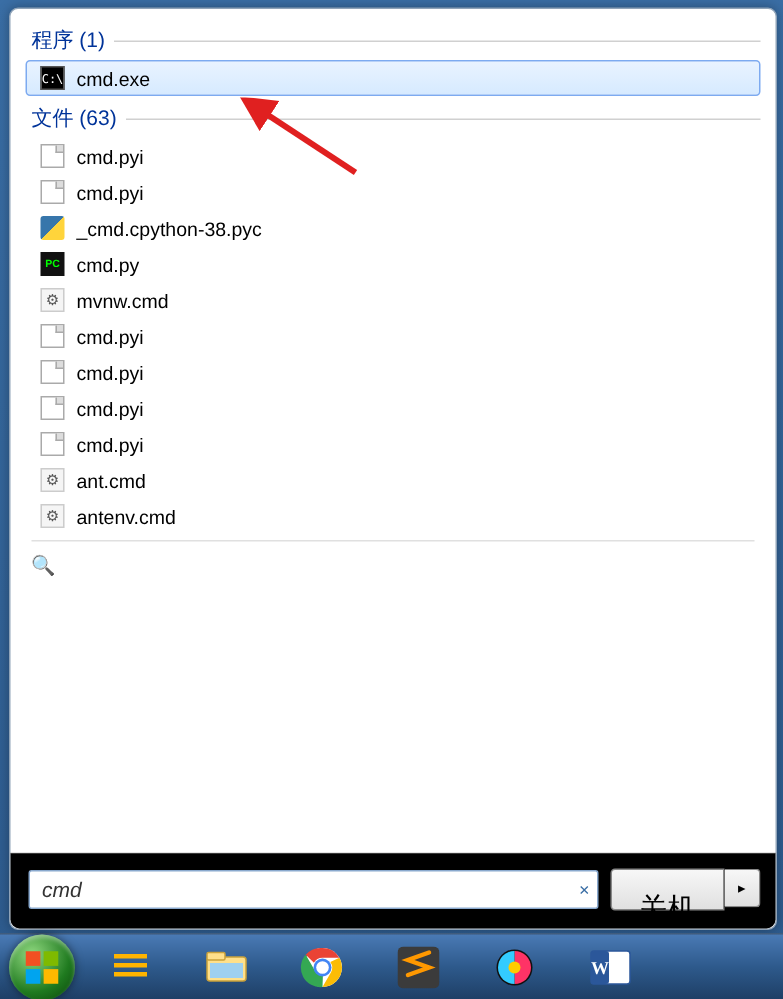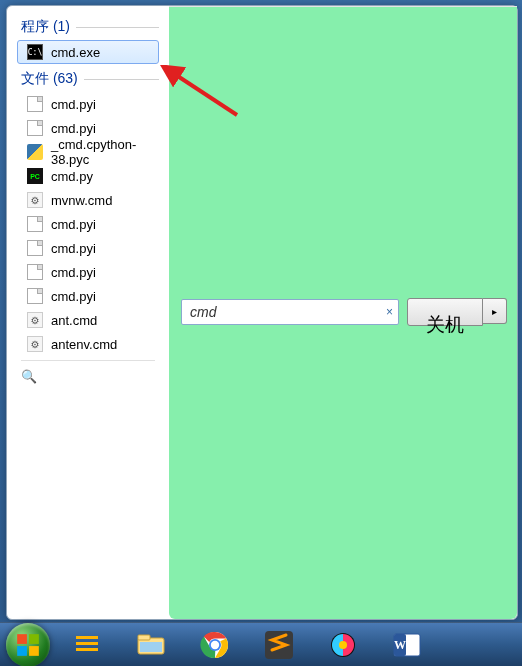--- a/index.html
+++ b/index.html
@@ -16,21 +16,21 @@
     position: absolute;
     top: 5px;
     left: 6px;
     width: 512px;
     height: 615px;
     background: #ffffff;
     border-radius: 6px;
     border: 1px solid #8fa3b8;
     box-shadow: 0 0 8px rgba(0,0,0,0.3);
     display: flex;
-    flex-direction: row;
+    flex-direction: column;
   }
   .results-area {
     flex: 1;
     padding: 8px 4px 4px 4px;
     overflow: hidden;
   }
   .section-header {
     color: #003399;
     font-size: 14px;
     padding: 4px 6px 2px 10px;
@@ -119,21 +119,21 @@
   .search-icon {
     color: #0066cc;
     font-size: 13px;
   }
   .bottom-bar {
     display: flex;
     align-items: center;
     gap: 8px;
     padding: 10px 10px 12px 12px;
     border-top: 1px solid #e5e5e5;
-    background: #86efac;
+    background: #000000;
     border-radius: 0 0 6px 6px;
   }
   .search-wrap {
     flex: 1;
     position: relative;
   }
   .search-box {
     width: 100%;
     height: 26px;
     border: 1px solid #8aa9ce;

